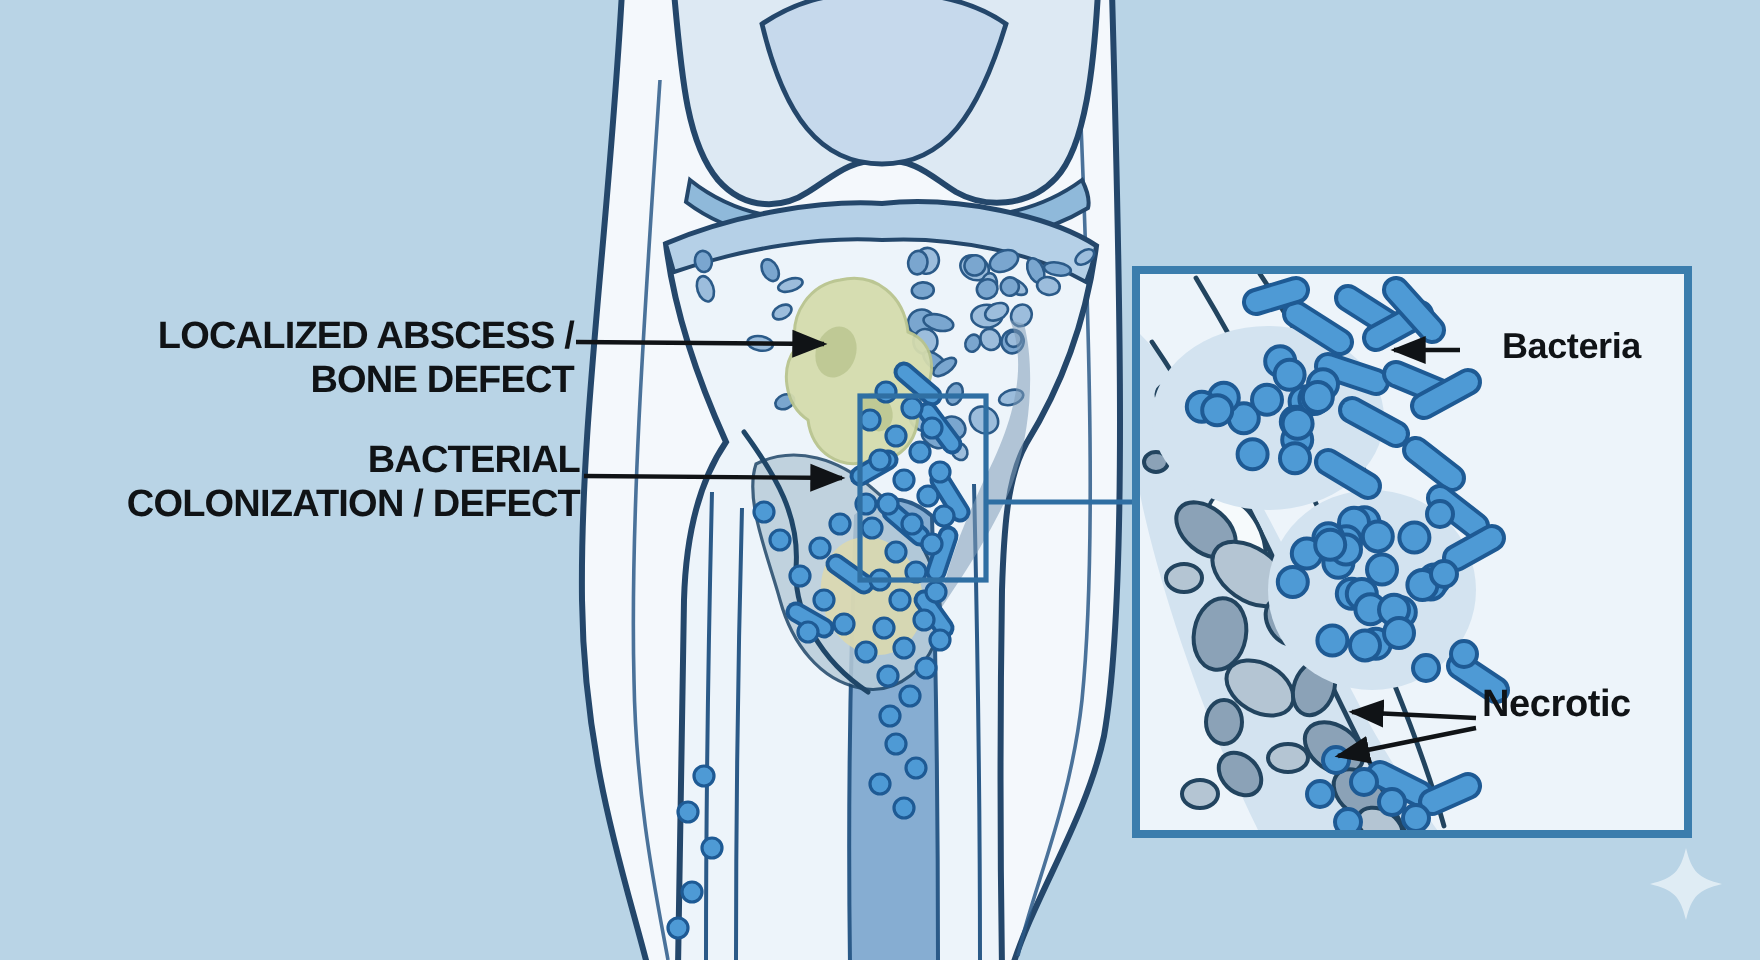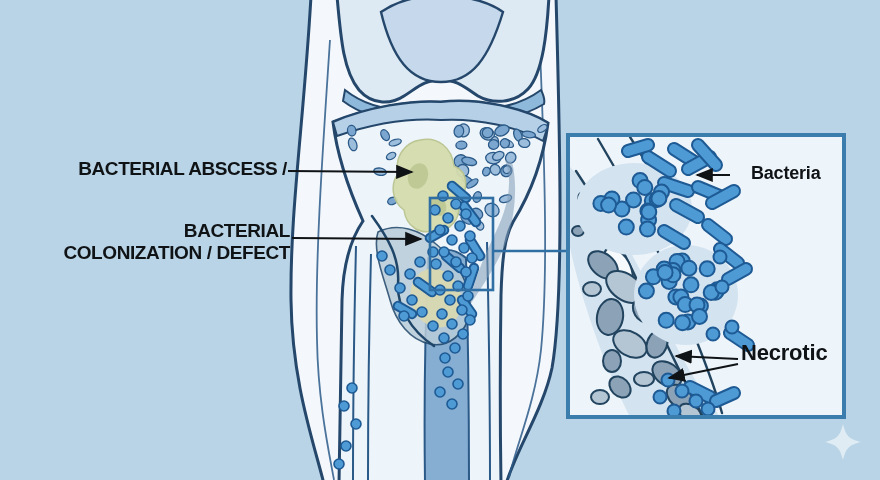--- a/index.html
+++ b/index.html
@@ -8,21 +8,21 @@
          font-family:"Liberation Sans", sans-serif;}
   svg{display:block;}
   #main-svg{position:absolute;left:0;top:0;}
   .lbl{position:absolute;color:var(--c-label,#101316);font-weight:700;
        font-size:19px;line-height:21.5px;letter-spacing:-0.4px;text-align:right;
        white-space:nowrap;}
   .inset{position:absolute;left:566px;top:133px;width:272px;height:278px;
          border:4px solid var(--c-inset-border,#3b7dad);
          background:var(--c-inset-bg,#edf4fa);}
   .inset-lbl{position:absolute;color:var(--c-label,#101316);font-weight:700;
-       font-size:22px;line-height:20px;letter-spacing:-0.2px;text-align:left;
+       font-size:19px;line-height:20px;letter-spacing:-0.2px;text-align:left;
        white-space:nowrap;}
   
   .skin{fill:var(--c-skin-fill);stroke:var(--c-line);stroke-width:3;}
   .bone{fill:var(--c-bone-fill);stroke:var(--c-line);stroke-width:3;}
   .femur{fill:var(--c-femur-fill);stroke:var(--c-line);stroke-width:3;}
   .groove{fill:var(--c-groove);stroke:var(--c-line);stroke-width:2.4;}
   .cart{fill:var(--c-cartilage);stroke:var(--c-line);stroke-width:2;}
   .cap{fill:var(--c-cap);stroke:var(--c-line);stroke-width:2;}
   .trabA{fill:var(--c-trab1);stroke:var(--c-bone-line);stroke-width:1.3;}
   .trabB{fill:var(--c-trab2);stroke:var(--c-bone-line);stroke-width:1.3;}
@@ -204,21 +204,22 @@
     <rect class="callout" x="430" y="198" width="63" height="92"></rect>
     <line class="callout" x1="493" y1="251" x2="566" y2="251"></line>
 
     <line class="arrow" x1="288" y1="171" x2="412" y2="172" marker-end="url(#mA)"></line>
     <line class="arrow" x1="292" y1="238" x2="421" y2="239" marker-end="url(#mA)"></line>
 
     <path class="sparkle" d="M843,424 C846,436 849,439 861,442 C849,445 846,448 843,460 C840,448 837,445 825,442 C837,439 840,436 843,424 Z"></path>
   </svg>
 
   <div class="lbl" style="right:593px;top:158px;">
-    <div>BACTERIAL ABSCESS /</div>
+    <div>LOCALIZED ABSCESS /</div>
+    <div>BONE DEFECT</div>
   </div>
   <div class="lbl" style="right:590px;top:220px;">
     <div>BACTERIAL</div>
     <div>COLONIZATION / DEFECT</div>
   </div>
 
   <div class="inset">
     <svg width="272" height="278" viewBox="0 0 272 278" style="position:absolute;left:0;top:0;">
       <defs>
         <marker id="mB" viewBox="0 0 10 10" refX="9" refY="5" markerWidth="8" markerHeight="8" orient="auto">

